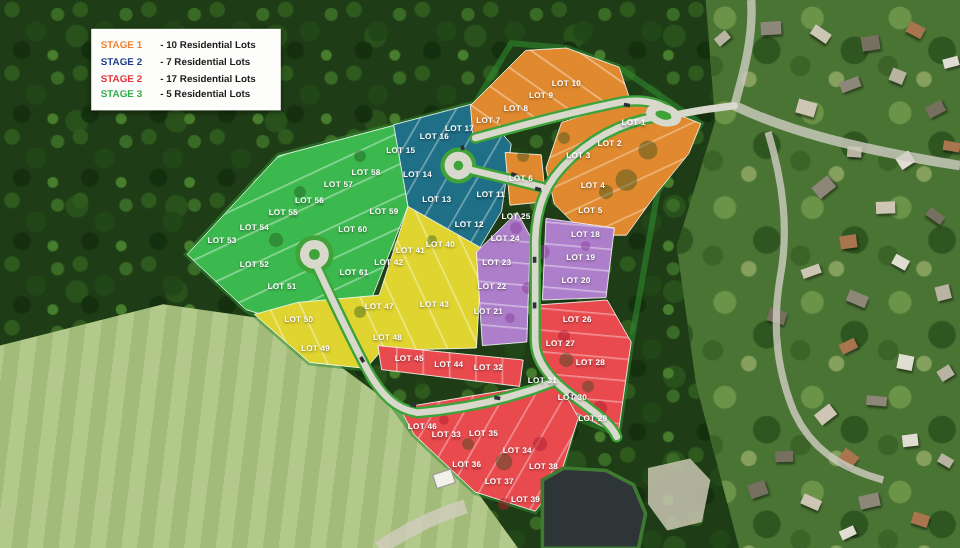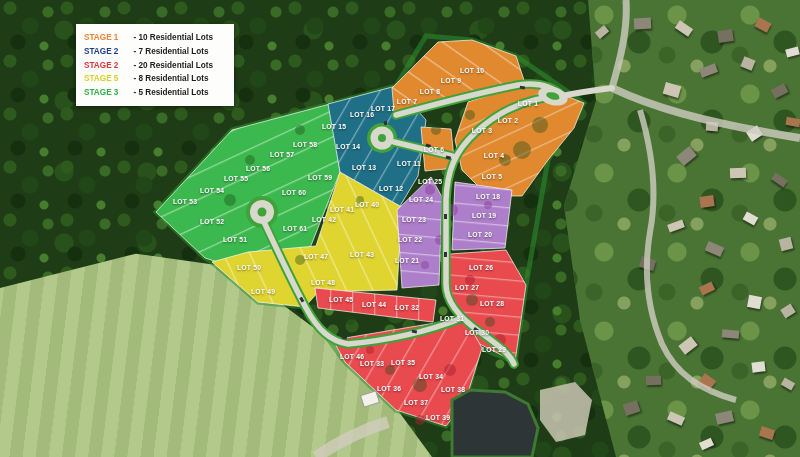--- a/index.html
+++ b/index.html
@@ -290,17 +290,16 @@
       <div class="lot" style="left: 282px; top: 154px;">LOT 57</div>
       <div class="lot" style="left: 305px; top: 144px;">LOT 58</div>
       <div class="lot" style="left: 320px; top: 177px;">LOT 59</div>
       <div class="lot" style="left: 294px; top: 192px;">LOT 60</div>
       <div class="lot" style="left: 295px; top: 228px;">LOT 61</div>
     </div>
 
   <div class="legend" id="legend">
       <div class="legend-row"><span class="stage" style="color: rgb(239, 132, 53);">STAGE 1</span><span>- 10 Residential Lots</span></div>
       <div class="legend-row"><span class="stage" style="color: rgb(29, 60, 140);">STAGE 2</span><span>- 7 Residential Lots</span></div>
-      <div class="legend-row"><span class="stage" style="color: rgb(226, 52, 56);">STAGE 2</span><span>- 20 Residential Lots</span></div>
-      <div class="legend-row"><span class="stage" style="color: rgb(217, 206, 38);">STAGE 5</span><span>- 8 Residential Lots</span></div>
+      <div class="legend-row"><span class="stage" style="color: rgb(226, 52, 56);">STAGE 2</span><span>- 17 Residential Lots</span></div>
       <div class="legend-row"><span class="stage" style="color: rgb(47, 174, 74);">STAGE 3</span><span>- 5 Residential Lots</span></div>
     </div>
 </div>
 
 </body></html>

